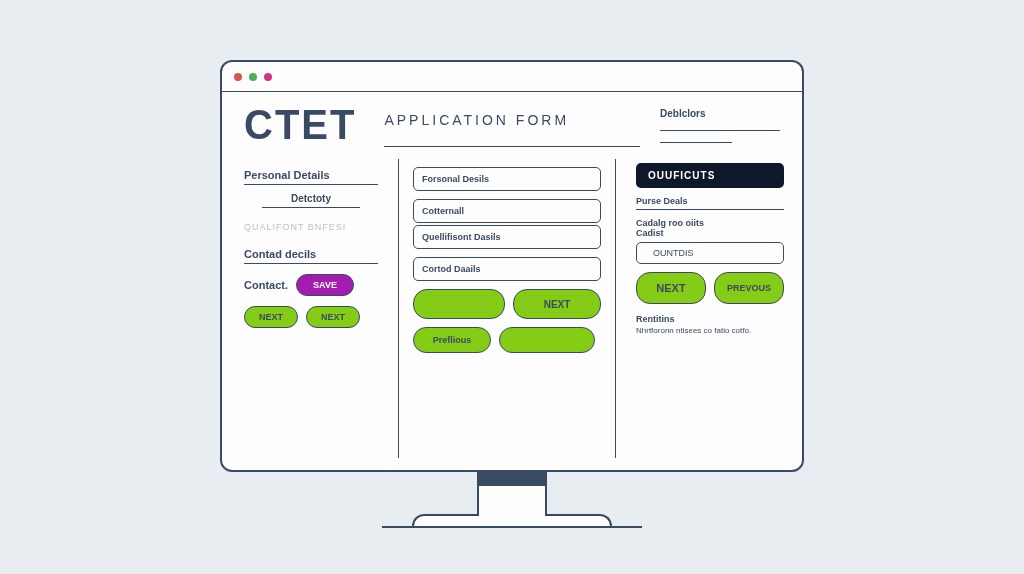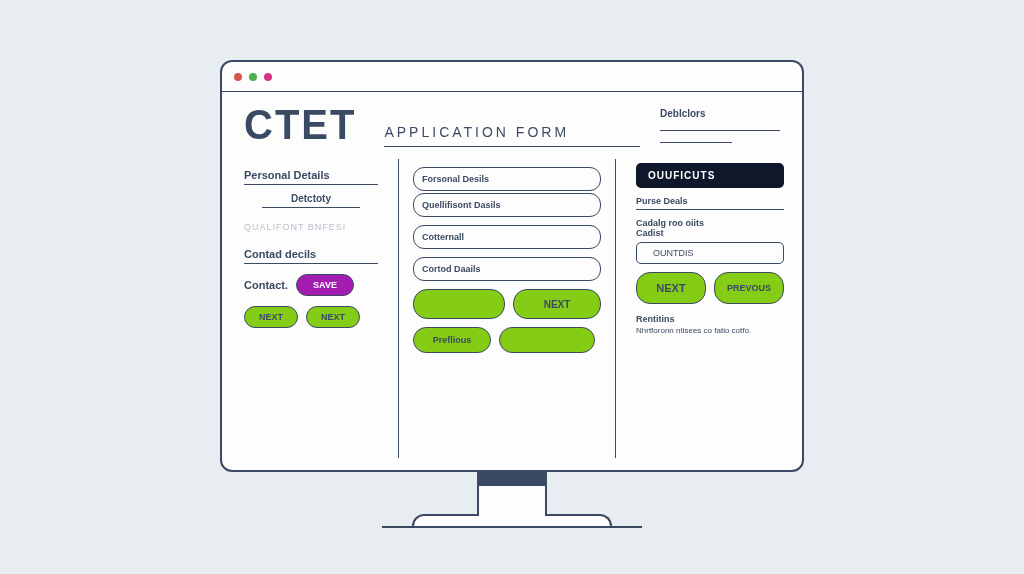--- a/index.html
+++ b/index.html
@@ -5,38 +5,38 @@
   *{box-sizing:border-box;margin:0;padding:0;font-family:Arial,Helvetica,sans-serif;}
   body{background:#e8edf1;width:1024px;height:574px;overflow:hidden;position:relative;}
   .monitor{position:absolute;left:220px;top:60px;width:584px;}
   .screen{width:584px;height:412px;background:#fdfdfd;border:2px solid #3b4a63;border-radius:12px;overflow:hidden;display:flex;flex-direction:column;}
   .titlebar{height:30px;border-bottom:1.5px solid #3b4a63;display:flex;align-items:center;padding-left:12px;gap:7px;}
   .dot{width:8px;height:8px;border-radius:50%;}
   .dot.r{background:#d9534f;} .dot.y{background:#4caf50;} .dot.p{background:#d63384;}
   .hdr{display:flex;align-items:flex-end;padding:10px 22px 8px 22px;}
   .brand{font-size:40px;font-weight:800;color:#3b4a63;letter-spacing:2px;font-family:"Arial Narrow",Arial,sans-serif;transform:scaleY(1.05);}
   .title-wrap{flex:1;margin-left:28px;}
-  .title{font-size:14px;letter-spacing:3px;color:#3b4a63;padding-bottom:6px;border-bottom:1.5px solid #3b4a63;}
+  .title{font-size:14px;letter-spacing:3px;color:#3b4a63;padding-bottom:18px;border-bottom:1.5px solid #3b4a63;}
   .corner{width:120px;margin-left:20px;font-size:10px;color:#3b4a63;}
   .corner .lbl{font-weight:600;margin-bottom:4px;}
   .corner .ln{border-bottom:1.5px solid #3b4a63;height:8px;margin-bottom:4px;}
   .cols{flex:1;display:flex;padding:4px 18px 12px 22px;gap:6px;}
   .col{display:flex;flex-direction:column;}
   .col.l{width:150px;padding-right:14px;}
   .col.m{width:220px;border-left:1.5px solid #3b4a63;border-right:1.5px solid #3b4a63;padding:0 14px;}
   .col.r{flex:1;padding-left:14px;}
   .sec{font-size:11px;font-weight:700;color:#3b4a63;border-bottom:1.5px solid #3b4a63;padding-bottom:3px;margin-top:10px;}
   .sub{font-size:10px;font-weight:700;color:#3b4a63;text-align:center;border-bottom:1.5px solid #3b4a63;padding:5px 0 3px;margin:3px 18px 0;}
   .faint{font-size:9px;color:#b8c0cc;letter-spacing:1px;margin-top:14px;}
   .row-btn{display:flex;gap:8px;margin-top:10px;align-items:center;}
   .lbl2{font-size:11px;font-weight:700;color:#3b4a63;}
   .pill{border:1.5px solid #3b4a63;border-radius:14px;padding:5px 0;font-size:9px;font-weight:700;color:#3b4a63;background:#84cc16;text-align:center;display:inline-flex;align-items:center;justify-content:center;cursor:pointer;}
   .pill.dark{background:#a21caf;color:#fff;border-color:#3b4a63;text-align:right;}
   .pill.sm{width:54px;} .pill.md{width:78px;} .pill.lg{width:88px;height:30px;font-size:10px;}
-  .field{border:1.5px solid #3b4a63;border-radius:11px;height:24px;font-size:9px;color:#3b4a63;font-weight:600;padding:0 8px;display:flex;align-items:center;margin-top:8px;background:#fdfdfd;}
+  .field{border:1.5px solid #3b4a63;border-radius:5px;height:24px;font-size:9px;color:#3b4a63;font-weight:600;padding:0 8px;display:flex;align-items:center;margin-top:8px;background:#fdfdfd;}
   .col.m .row-btn{margin-top:8px;}
   .tag{background:#0f172a;color:#fff;font-size:10px;font-weight:700;letter-spacing:1px;border-radius:5px;padding:7px 12px;margin-top:4px;}
   .tiny{font-size:9px;color:#3b4a63;margin-top:8px;font-weight:600;}
   .line{border-bottom:1.5px solid #3b4a63;margin-top:3px;}
   .ibox{border:1.5px solid #3b4a63;border-radius:5px;height:22px;margin-top:4px;font-size:9px;color:#3b4a63;padding:0 16px;display:flex;align-items:center;}
   .note{font-size:8px;color:#3b4a63;margin-top:2px;}
   .stand{width:70px;height:44px;background:#fdfdfd;border-left:2px solid #3b4a63;border-right:2px solid #3b4a63;margin:0 auto;position:relative;}
   .stand:before{content:"";position:absolute;top:0;left:0;right:0;height:14px;background:#3b4a63;}
   .base{width:200px;height:12px;border:2px solid #3b4a63;border-bottom:none;border-radius:12px 12px 0 0;margin:-2px auto 0;background:#fdfdfd;}
   .ground{width:260px;border-bottom:2px solid #3b4a63;margin:0 auto;}
@@ -75,22 +75,22 @@
           <span class="pill dark sm" style="width:58px">SAVE</span>
         </div>
         <div class="row-btn">
           <span class="pill sm">NEXT</span>
           <span class="pill sm">NEXT</span>
         </div>
       </div>
 
       <div class="col m">
         <div class="field">Forsonal Desils</div>
+        <div class="field">Cotternall</div>
         <div class="field" style="margin-top:2px">Quellifisont Dasils</div>
-        <div class="field">Cotternall</div>
         <div class="field">Cortod Daails</div>
         <div class="row-btn">
           <span class="pill lg" style="width:92px"></span>
           <span class="pill lg">NEXT</span>
         </div>
         <div class="row-btn">
           <span class="pill md" style="height:26px">Preflious</span>
           <span class="pill lg" style="width:96px;height:26px"></span>
         </div>
       </div>

